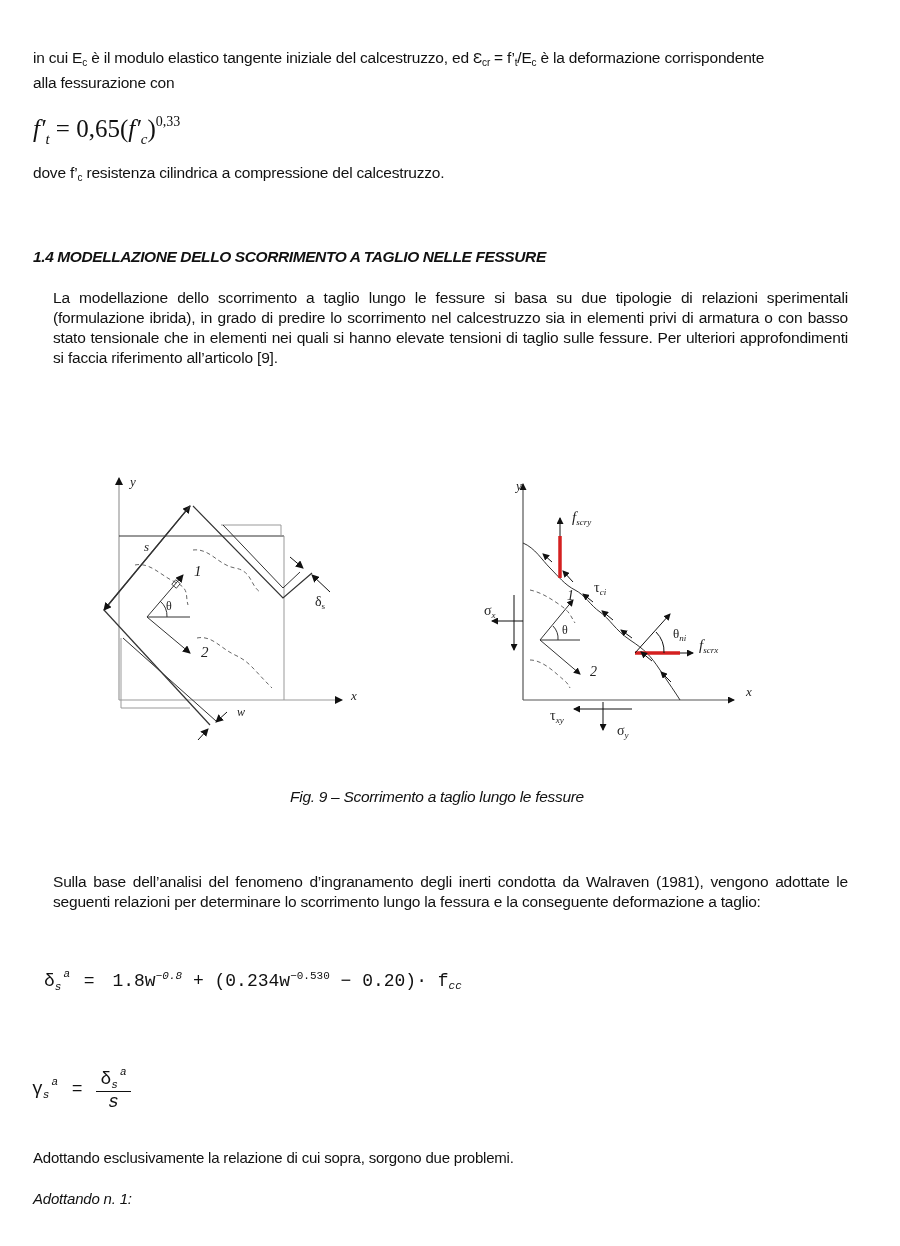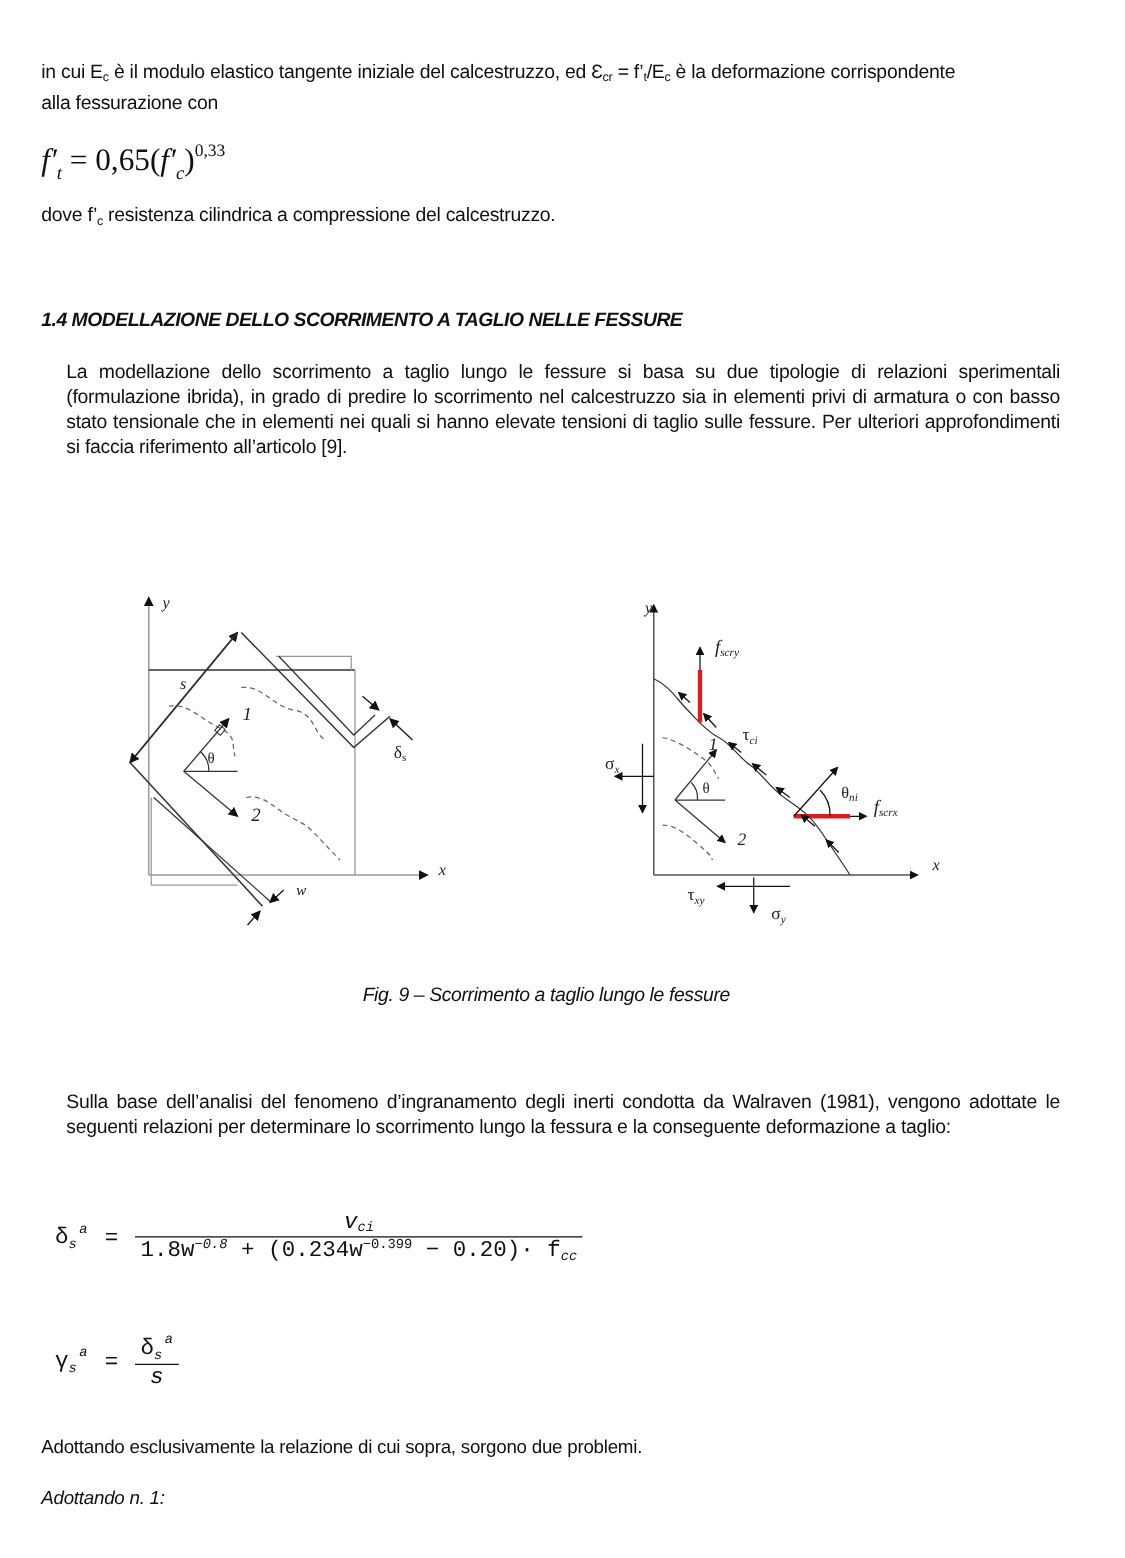--- a/index.html
+++ b/index.html
@@ -150,26 +150,25 @@
 </svg>
 
 <div class="caption">Fig. 9 – Scorrimento a taglio lungo le fessure</div>
 
 <div class="txt just" style="top:872px;">Sulla base dell’analisi del fenomeno d’ingranamento degli inerti condotta da Walraven (1981), vengono adottate le seguenti relazioni per determinare lo scorrimento lungo la fessura e la conseguente deformazione a taglio:</div>
 
 <div class="formula" style="left:44px; top:968px; font-size:18px;">
   <span>δ</span><span class="it sm" style="vertical-align:-4px;">s</span><span class="it sm" style="vertical-align:9px; margin-left:2px;">a</span>
   <span style="margin:0 3px;">=</span>
   <span class="frac">
-    <span class="num"><span class="it">v</span><span class="it sm" style="vertical-align:-3px;">ci</span></span>
-    <span class="den"><span>1.8w</span><span class="it sm" style="vertical-align:7px;">−0.8</span><span> + (0.234w</span><span class="sm" style="vertical-align:7px;">−0.399</span><span> − 0.20)· f</span><span class="it sm" style="vertical-align:-3px;">cc</span></span>
+    <span class="den"><span>1.8w</span><span class="it sm" style="vertical-align:7px;">−0.8</span><span> + (0.234w</span><span class="sm" style="vertical-align:7px;">−0.530</span><span> − 0.20)· f</span><span class="it sm" style="vertical-align:-3px;">cc</span></span>
   </span>
 </div>
 
-<div class="formula" style="left:44px; top:1066px; font-size:18px;">
+<div class="formula" style="left:32px; top:1066px; font-size:18px;">
   <span>γ</span><span class="it sm" style="vertical-align:-4px;">s</span><span class="it sm" style="vertical-align:9px; margin-left:2px;">a</span>
   <span style="margin:0 3px;">=</span>
   <span class="frac">
     <span class="num"><span>δ</span><span class="it sm" style="vertical-align:-4px;">s</span><span class="it sm" style="vertical-align:9px; margin-left:2px;">a</span></span>
     <span class="den it">s</span>
   </span>
 </div>
 
 <div class="txt" style="top:1148px; font-family:'Liberation Sans', sans-serif; font-size:15px;">Adottando esclusivamente la relazione di cui sopra, sorgono due problemi.</div>
 <div class="txt" style="top:1189px; font-style:italic; font-family:'Liberation Sans', sans-serif; font-size:15px;">Adottando n. 1:</div>

